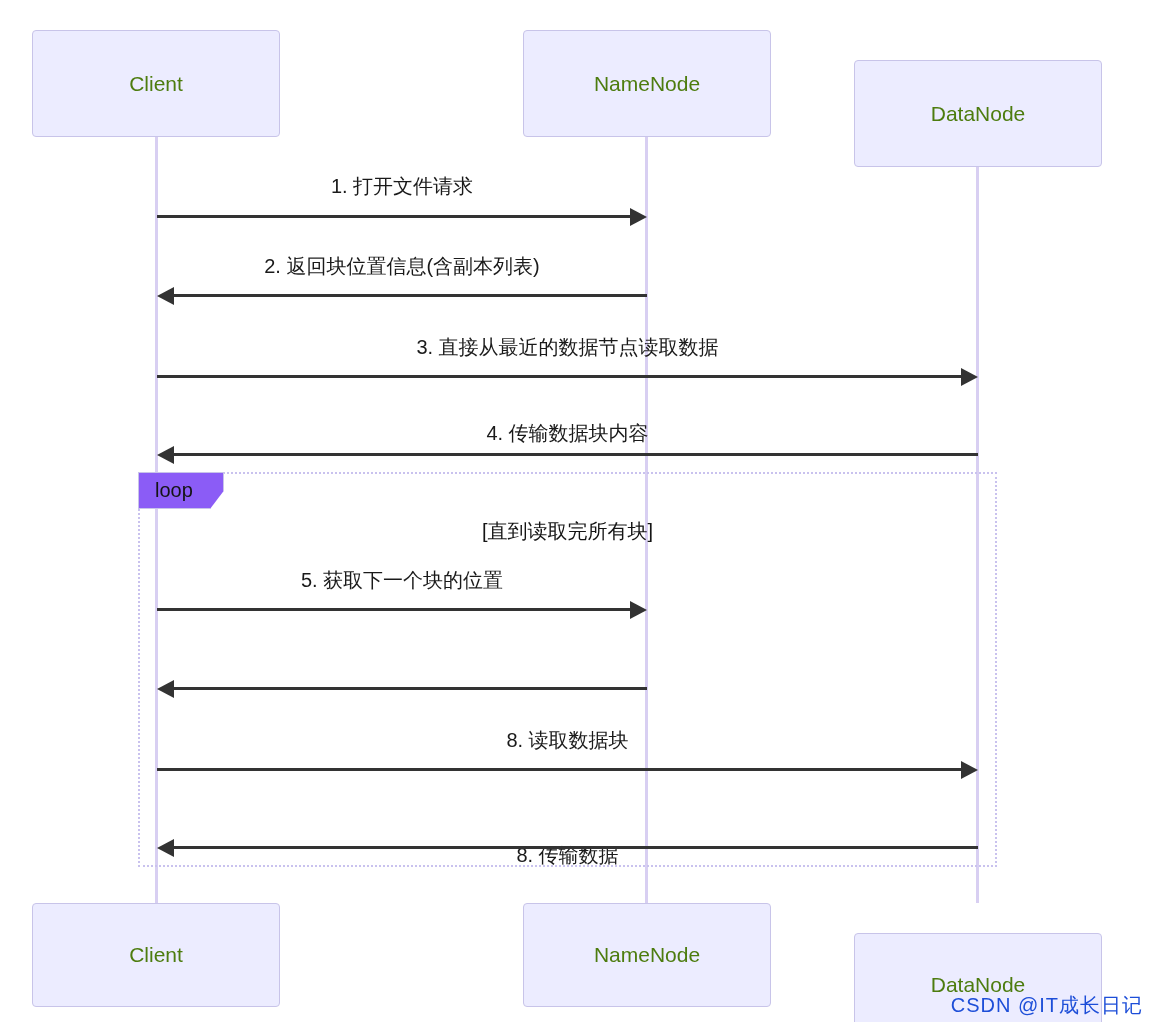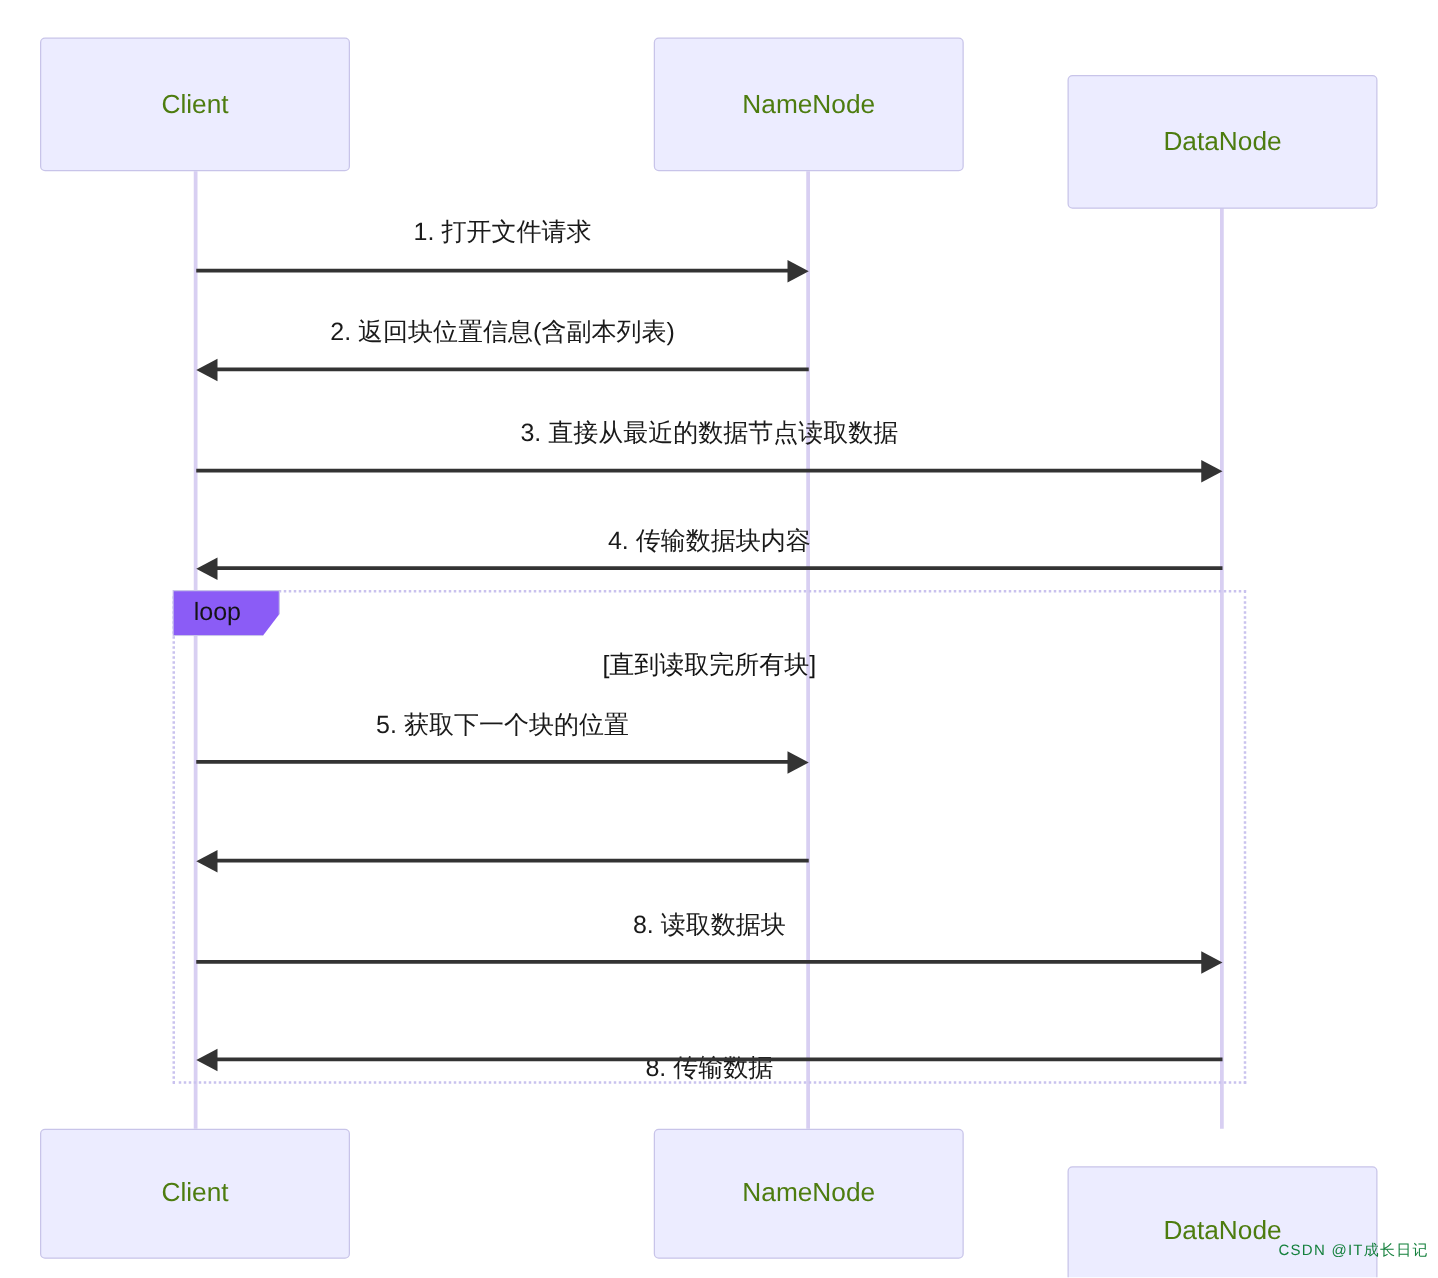--- a/index.html
+++ b/index.html
@@ -74,21 +74,21 @@
   .loop-condition{
     position:absolute;left:138px;top:478px;width:859px;
     text-align:center;
     font-size:20px;color:#141414;
     white-space:nowrap;
     margin-top:40px;
   }
   
   .watermark{
     position:absolute;right:7px;top:992px;
-    font-size:12px;color:#15803d;
+    font-size:20px;color:#1d4ed8;
     letter-spacing:1px;
     white-space:nowrap;
   }
 </style>
 </head>
 <body>
 
 <div id="canvas">
 
   <div class="lifeline ll-client"></div>

